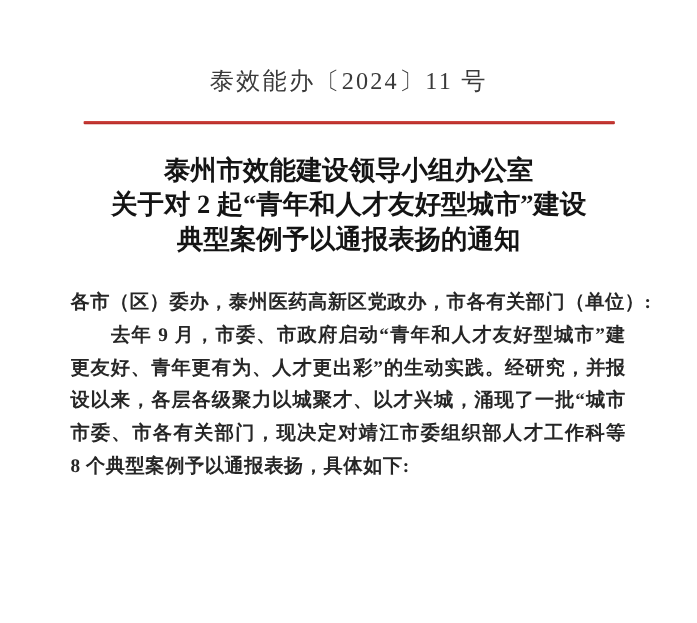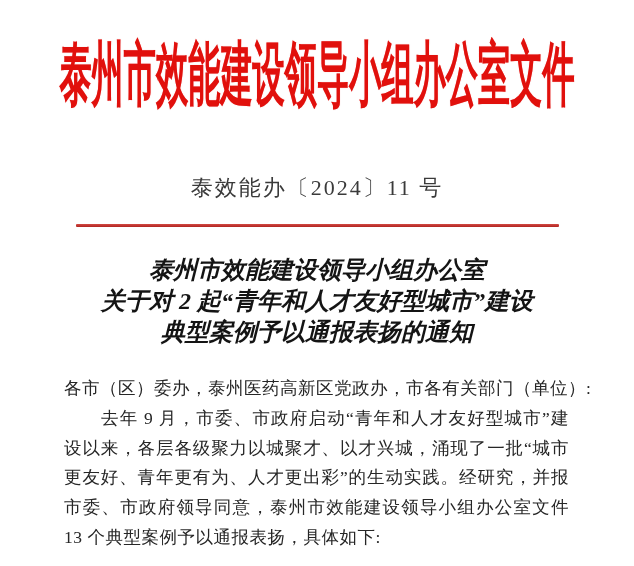--- a/index.html
+++ b/index.html
@@ -56,65 +56,62 @@
   .doc-title {
     margin-top: 28px;
     text-align: center;
     font-weight: 700;
     color: #141414;
     font-size: 24px;
   }
   .title-line {
     line-height: 31px;
     white-space: nowrap;
-    font-style: italic;
   }
   
   .body-block {
     margin: 26px auto 0 64px;
     width: 505px;
     font-size: 17.5px;
     color: #262626;
     letter-spacing: 0.5px;
   }
   .body-line {
     line-height: 29.8px;
     white-space: nowrap;
     text-align: left;
+    font-weight: bold;
   }
   .body-line.justify {
     text-align: justify;
     text-align-last: justify;
     text-justify: inter-character;
   }
   .body-line.indent {
     text-indent: 37px;
   }
 </style>
 </head>
 <body>
 
 <div class="page">
 
-  <div class="red-header">
-    <span class="red-header-text">泰州市效能建设领导小组办公室文件</span>
-  </div>
 
   <div class="doc-number">泰效能办〔2024〕11 号</div>
 
   <div class="red-divider"></div>
 
   <div class="doc-title">
     <div class="title-line">泰州市效能建设领导小组办公室</div>
     <div class="title-line">关于对 2 起“青年和人才友好型城市”建设</div>
     <div class="title-line">典型案例予以通报表扬的通知</div>
   </div>
 
   <div class="body-block">
     <div class="body-line">各市（区）委办，泰州医药高新区党政办，市各有关部门（单位）:</div>
     <div class="body-line indent justify">去年 9 月，市委、市政府启动“青年和人才友好型城市”建</div>
+    <div class="body-line justify">更友好、青年更有为、人才更出彩”的生动实践。经研究，并报</div>
     <div class="body-line justify">设以来，各层各级聚力以城聚才、以才兴城，涌现了一批“城市</div>
-    <div class="body-line justify">更友好、青年更有为、人才更出彩”的生动实践。经研究，并报</div>
-    <div class="body-line justify">市委、市政府领导同意，泰州市效能建设领导小组办公室文件</div>
-    <div class="body-line">13 个典型案例予以通报表扬，具体如下:</div>
+    <div class="body-line justify">市委、市各有关部门，现决定对靖江市委组织部人才工作科等</div>
+    <div class="body-line">8 个典型案例予以通报表扬，具体如下:</div>
   </div>
 
 </div>
 
 </body></html>

